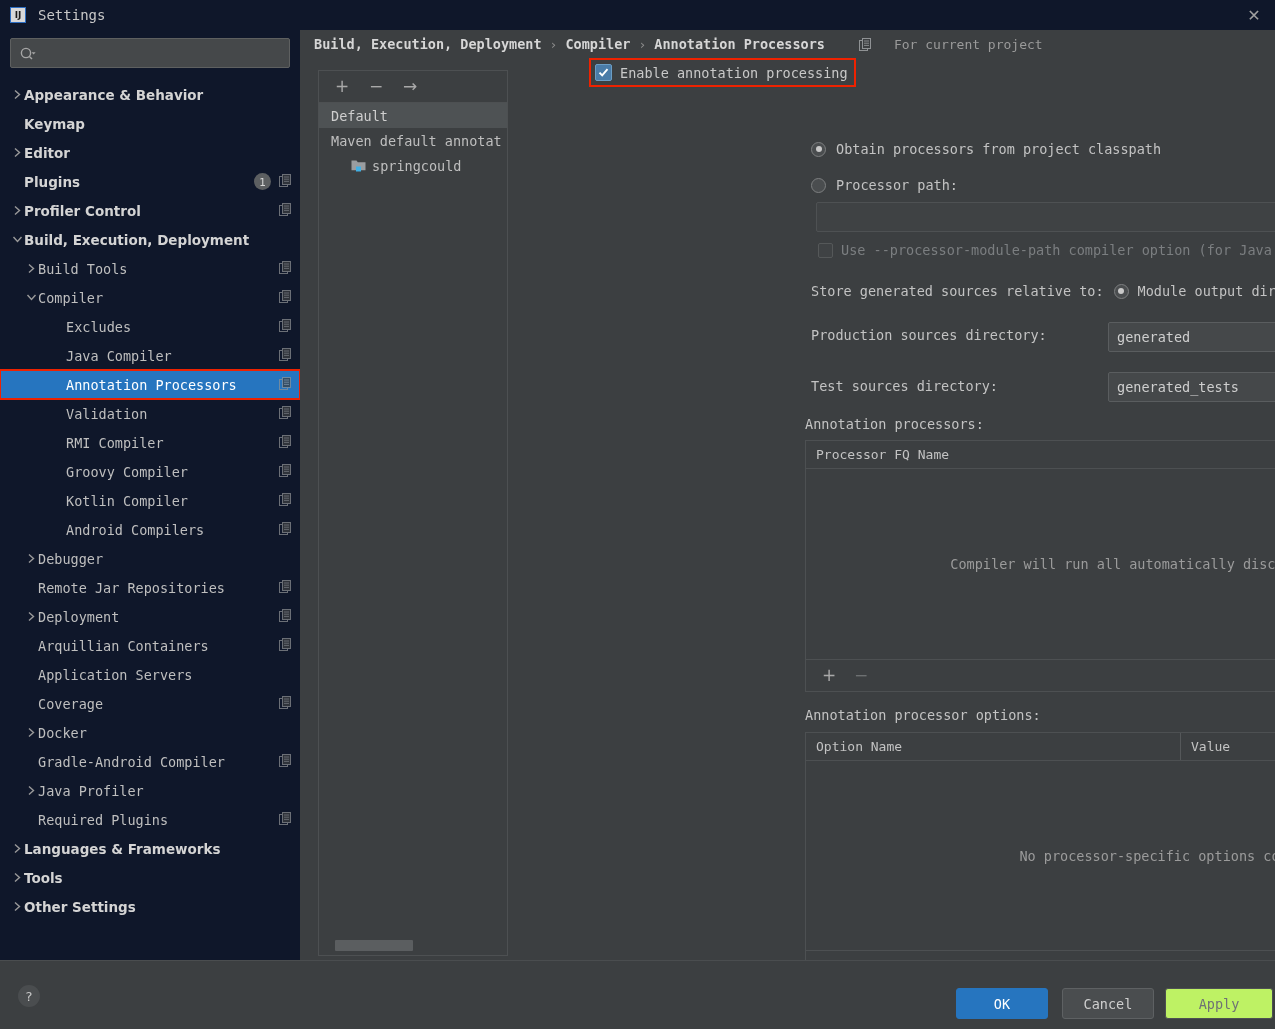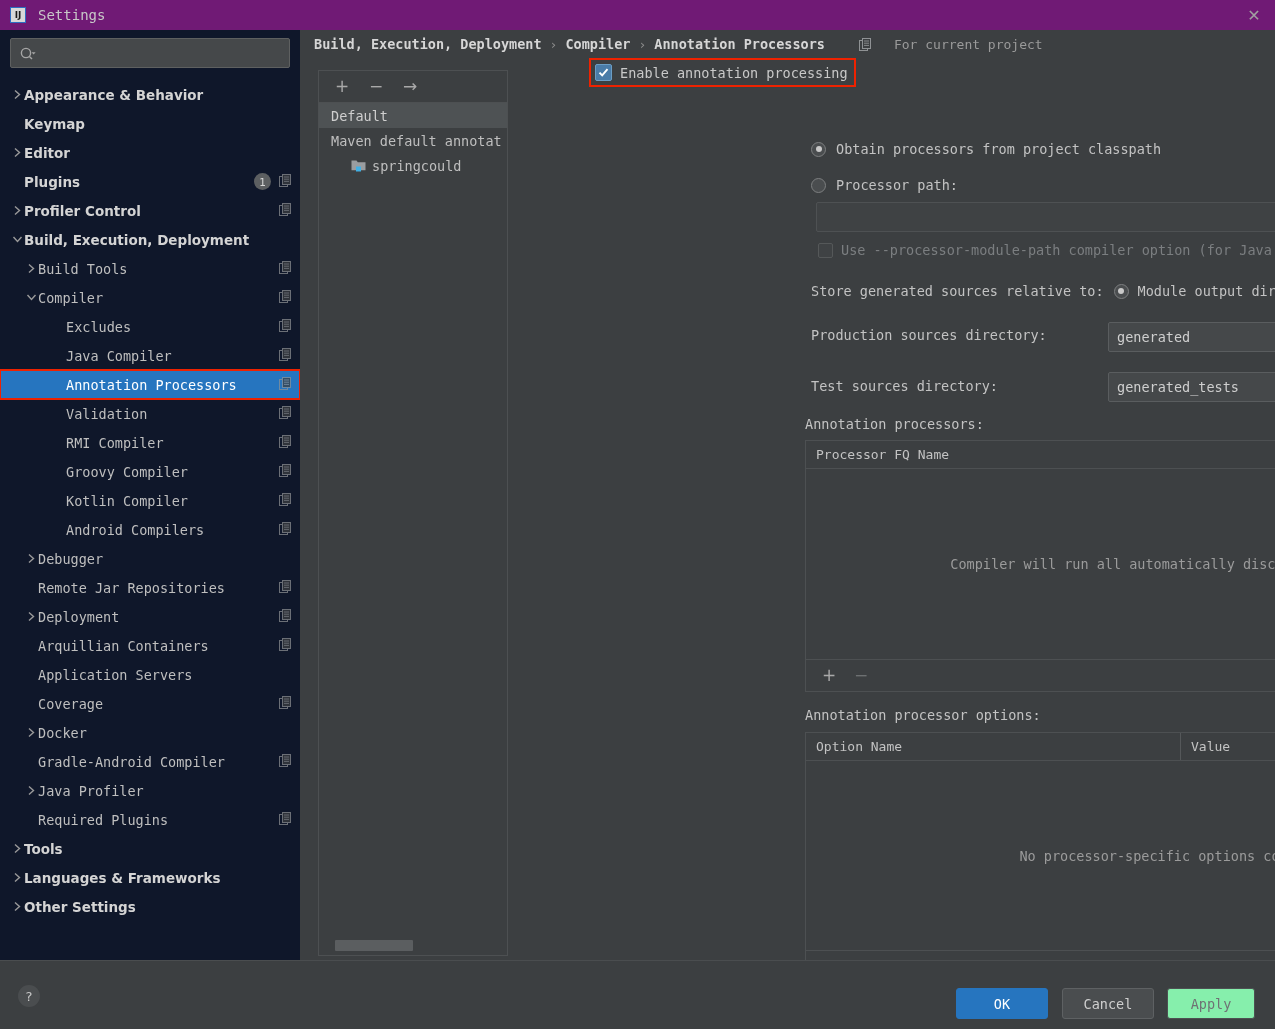--- a/index.html
+++ b/index.html
@@ -7,21 +7,21 @@
     width: 1275px; height: 1029px;
     background: #3c3f41;
     font-family: "DejaVu Sans Mono", "Liberation Mono", monospace;
     overflow: hidden;
   }
   body { position: relative; color: #bbbbbb; font-size: 13.5px; }
 
   
   .titlebar {
     position: absolute; left: 0; top: 0; width: 1275px; height: 30px;
-    background: #701a75; display: flex; align-items: center;
+    background: #0f172a; display: flex; align-items: center;
   }
   .ij-logo {
     width: 16px; height: 16px; margin-left: 10px;
     border: 1.5px solid #2d6ec2; background: #d8d8d8;
     display: flex; align-items: center; justify-content: center;
     font-size: 9px; font-weight: bold; color: #1b1b1b;
     font-family: "DejaVu Sans", sans-serif; line-height: 1;
   }
   .title-text { margin-left: 12px; color: #c8c8c8; font-size: 14px; }
   .close-btn {
@@ -210,21 +210,21 @@
   .btn {
     position: absolute; top: 27px; height: 31px; border-radius: 3px;
     display: flex; align-items: center; justify-content: center;
     font-size: 13.5px; cursor: pointer;
     font-family: "DejaVu Sans Mono", monospace;
   }
   .btn-ok { right: 227px; width: 92px; background: #2675bf; color: #ffffff;
             border: 1px solid #2675bf; }
   .btn-cancel { right: 121px; width: 92px; background: #4a4d4f; color: #cfcfcf;
             border: 1px solid #5e6163; }
-  .btn-apply { right: 20px; width: 88px; background: #86efac; color: #6f7274;
+  .btn-apply { right: 2px; width: 108px; background: #bef264; color: #6f7274;
             border: 1px solid #4d5052; }
 </style>
 </head>
 <body>
 
 <div class="titlebar">
   <div class="ij-logo">IJ</div>
   <div class="title-text">Settings</div>
   <div class="close-btn">✕</div>
 </div>
@@ -511,29 +511,29 @@
             <line x1="5" y1="5.2" x2="10" y2="5.2" stroke="#8f9294" stroke-width="0.9"></line>
             <line x1="5" y1="7.4" x2="10" y2="7.4" stroke="#8f9294" stroke-width="0.9"></line>
           </svg></span>
       </div>
       <div class="tree-row lv0 bold">
         <span class="arrow">
           <svg width="9" height="11" viewBox="0 0 9 11">
             <polyline points="2,1.5 6.5,5.5 2,9.5" fill="none" stroke="#9a9a9a" stroke-width="1.4"></polyline>
           </svg>
         </span>
+        <span class="tree-label">Languages &amp; Frameworks</span>
+      </div>
+      <div class="tree-row lv0 bold">
+        <span class="arrow">
+          <svg width="9" height="11" viewBox="0 0 9 11">
+            <polyline points="2,1.5 6.5,5.5 2,9.5" fill="none" stroke="#9a9a9a" stroke-width="1.4"></polyline>
+          </svg>
+        </span>
         <span class="tree-label">Tools</span>
-      </div>
-      <div class="tree-row lv0 bold">
-        <span class="arrow">
-          <svg width="9" height="11" viewBox="0 0 9 11">
-            <polyline points="2,1.5 6.5,5.5 2,9.5" fill="none" stroke="#9a9a9a" stroke-width="1.4"></polyline>
-          </svg>
-        </span>
-        <span class="tree-label">Languages &amp; Frameworks</span>
       </div>
       <div class="tree-row lv0 bold">
         <span class="arrow">
           <svg width="9" height="11" viewBox="0 0 9 11">
             <polyline points="2,1.5 6.5,5.5 2,9.5" fill="none" stroke="#9a9a9a" stroke-width="1.4"></polyline>
           </svg>
         </span>
         <span class="tree-label">Other Settings</span>
       </div>
     </div>

